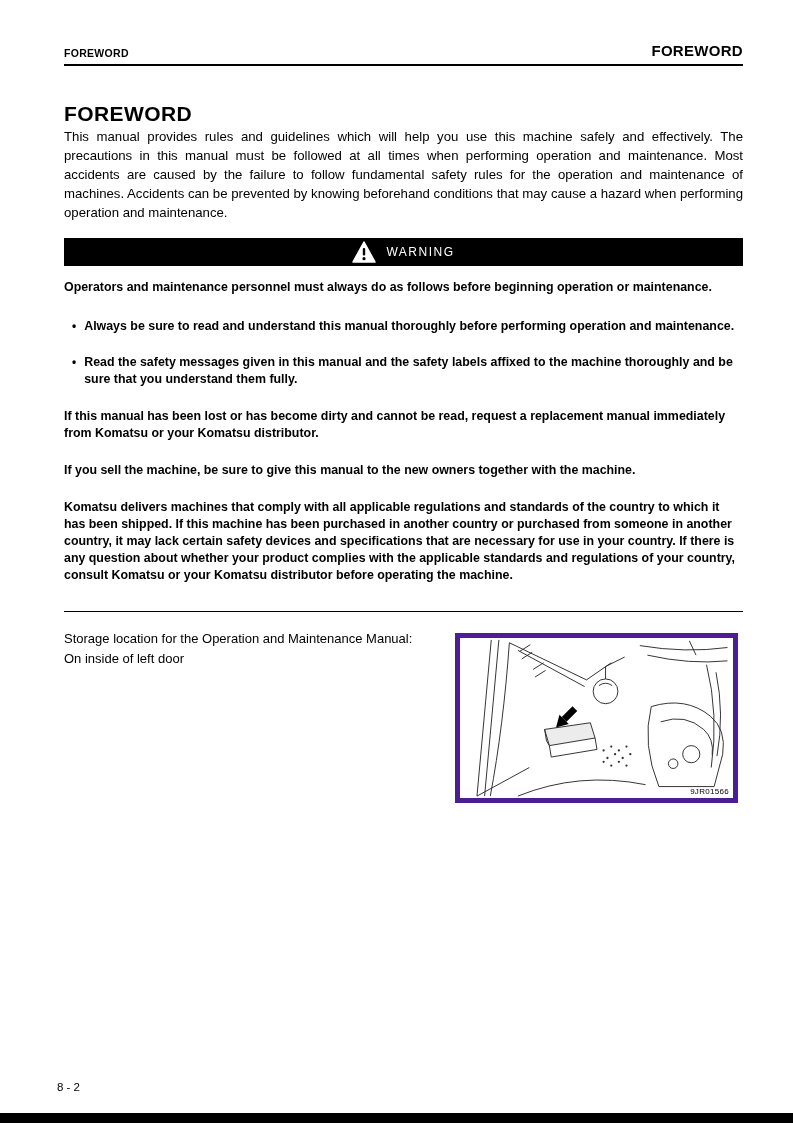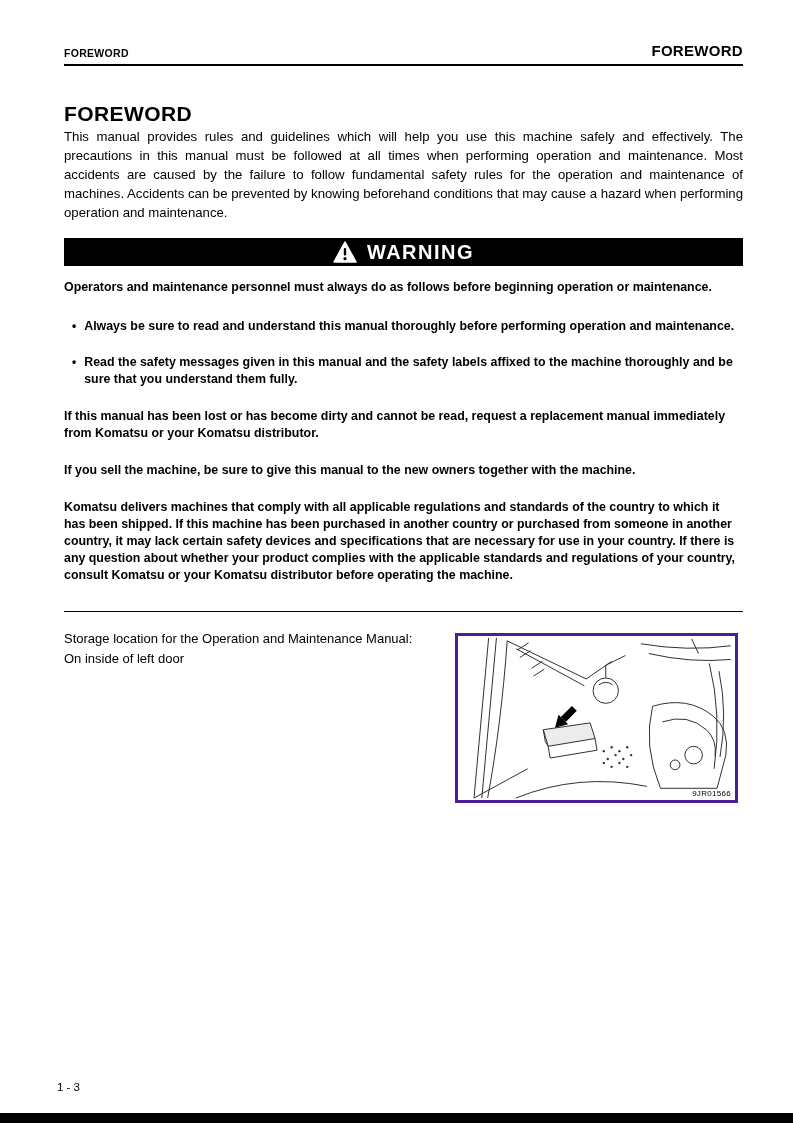--- a/index.html
+++ b/index.html
@@ -63,22 +63,22 @@
     background: #000;
     height: 28px;
     display: flex;
     align-items: center;
     justify-content: center;
     gap: 10px;
   }
   .warn-banner .tri { width: 24px; height: 22px; display: block; }
   .warn-label {
     color: #fff;
-    font-weight: bold;
-    font-size: 20px;
+    font-weight: normal;
+    font-size: 12px;
     letter-spacing: 1.5px;
   }
 
   
   .nb { font-weight: bold; font-size: 12.4px; line-height: 17px; }
   .lead { margin-top: 13px; }
   .bullets { margin-top: 22px; list-style: none; }
   .bullets li { display: flex; gap: 8px; margin-bottom: 19px; padding-left: 8px; }
   .bullets .dot { font-size: 12px; line-height: 17px; }
   .para { margin-top: 19px; }
@@ -95,21 +95,21 @@
     margin-top: 17px;
     height: 185px;
   }
   .storage-text { font-size: 13px; line-height: 20px; width: 385px; }
   .figure {
     position: absolute;
     right: 5px;
     top: 4px;
     width: 283px;
     height: 170px;
-    border: 3px solid #4c1d95;
+    border: 5px solid #4c1d95;
     background: #fff;
   }
   .figure svg { width: 100%; height: 100%; display: block; }
   .fig-code {
     position: absolute;
     right: 4px;
     bottom: 2px;
     font-size: 8px;
     letter-spacing: 0.3px;
   }
@@ -237,16 +237,16 @@
             <circle cx="172" cy="134" r="1.2"></circle>
               <circle cx="148" cy="130" r="1.2"></circle>
           </g>
         </svg>
         <span class="fig-code">9JR01566</span>
       </div>
     </div>
 
   </div>
 
-  <div class="footer-num">1 - 3</div>
+  <div class="footer-num">8 - 2</div>
   <div class="bottom-bar"></div>
 
 </div>
 
 </body></html>

